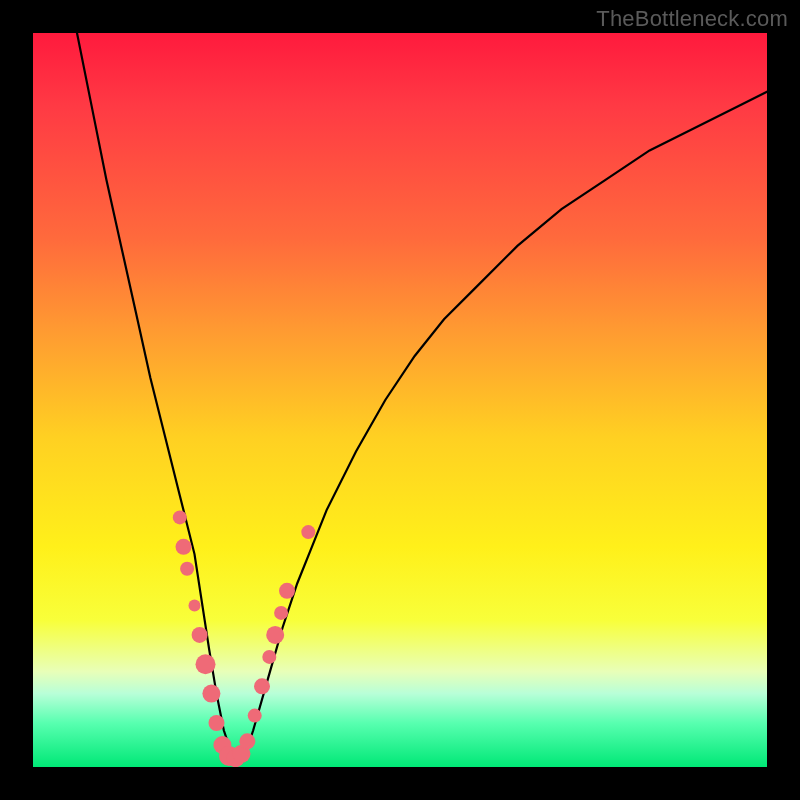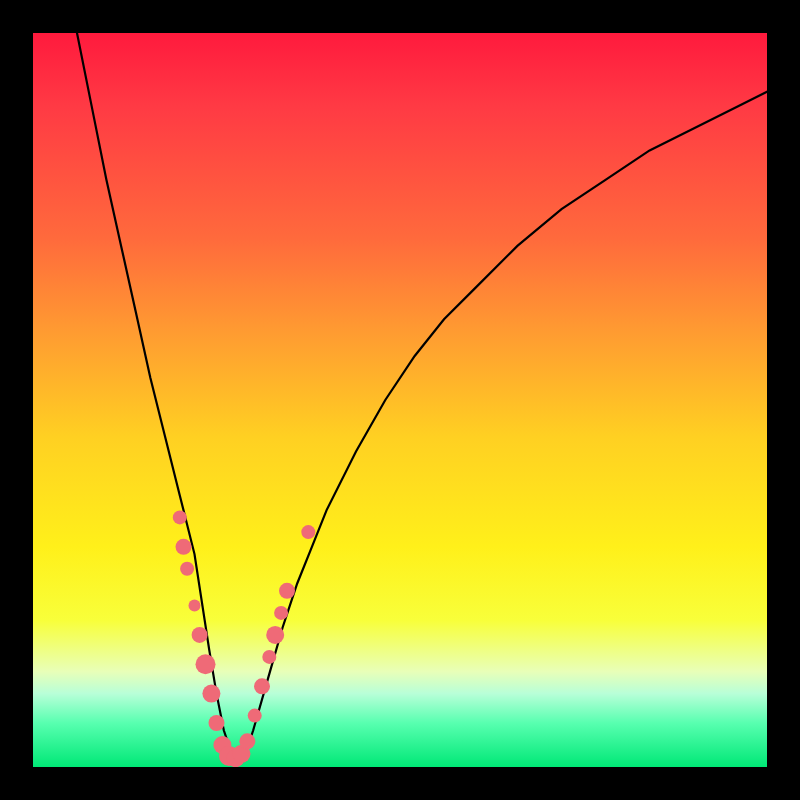--- a/index.html
+++ b/index.html
@@ -85,13 +85,14 @@
         <circle cx="221.7" cy="682.6" r="7" fill="#ef6a77" stroke="#ef6a77" stroke-width="0"></circle>
         <circle cx="229.0" cy="653.3" r="8" fill="#ef6a77" stroke="#ef6a77" stroke-width="0"></circle>
         <circle cx="236.3" cy="623.9" r="7" fill="#ef6a77" stroke="#ef6a77" stroke-width="0"></circle>
         <circle cx="242.2" cy="601.9" r="9" fill="#ef6a77" stroke="#ef6a77" stroke-width="0"></circle>
         <circle cx="248.1" cy="579.9" r="7" fill="#ef6a77" stroke="#ef6a77" stroke-width="0"></circle>
         <circle cx="254.0" cy="557.8" r="8" fill="#ef6a77" stroke="#ef6a77" stroke-width="0"></circle>
         <circle cx="275.3" cy="499.1" r="7" fill="#ef6a77" stroke="#ef6a77" stroke-width="0"></circle>
       </g>
   </svg>
 
+  <div class="watermark">TheBottleneck.com</div>
 </div>
 
 </body></html>

